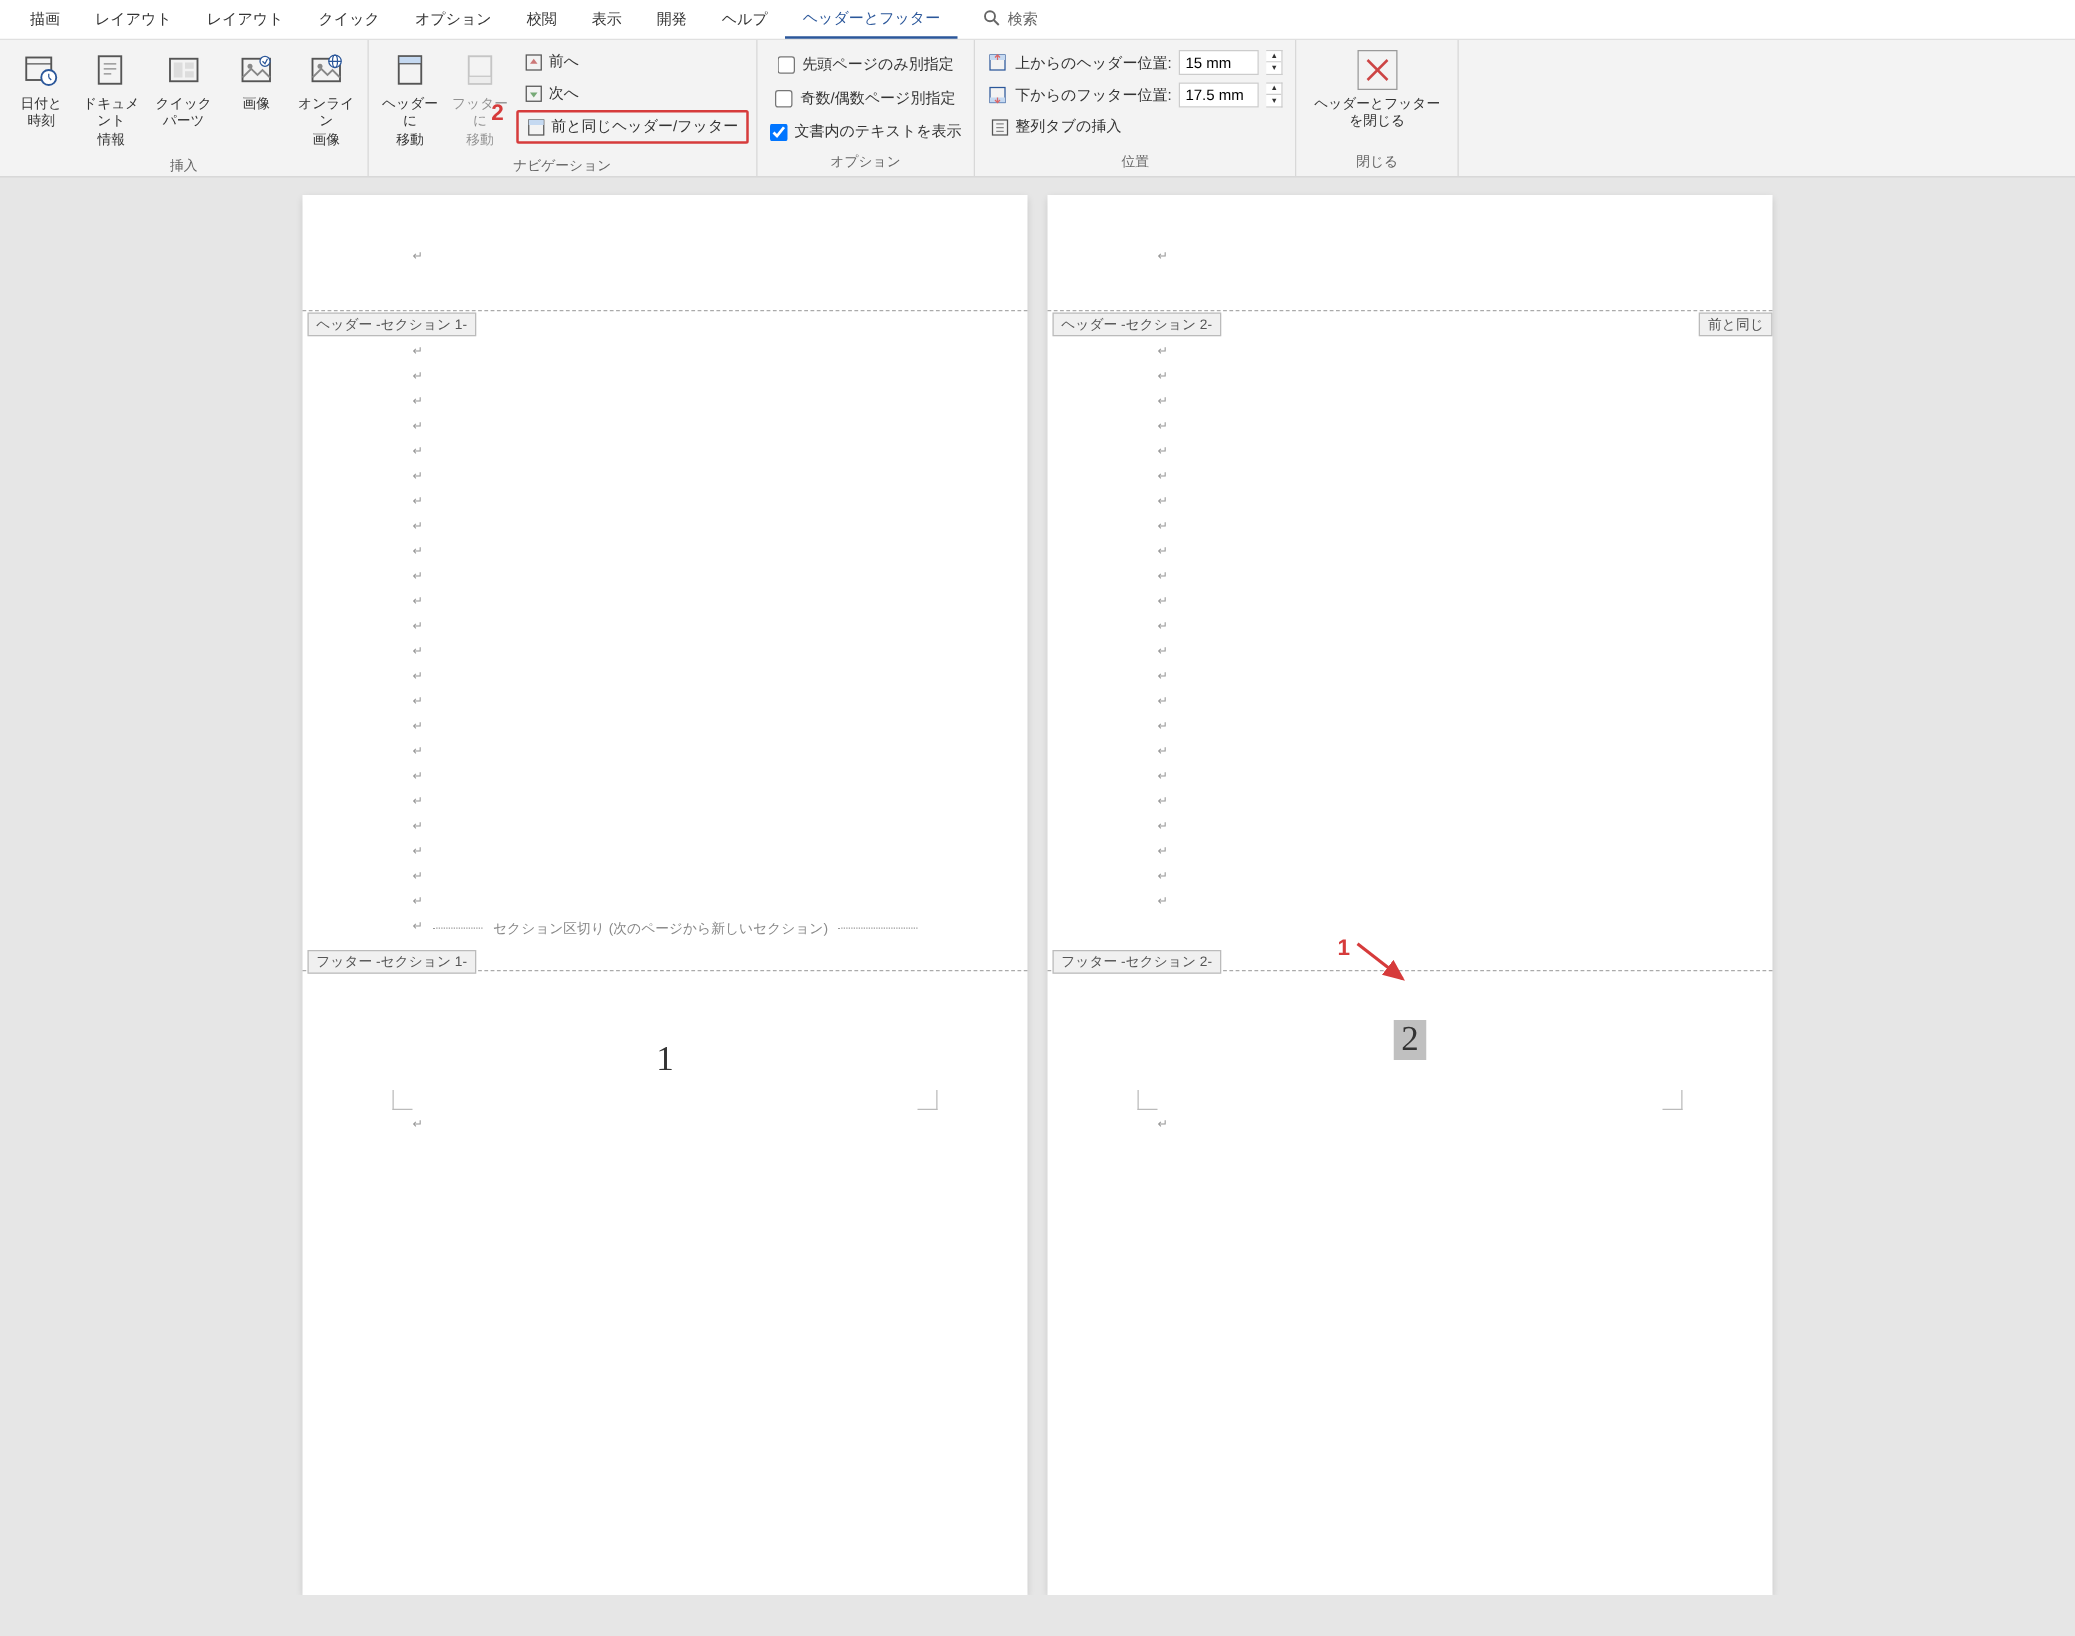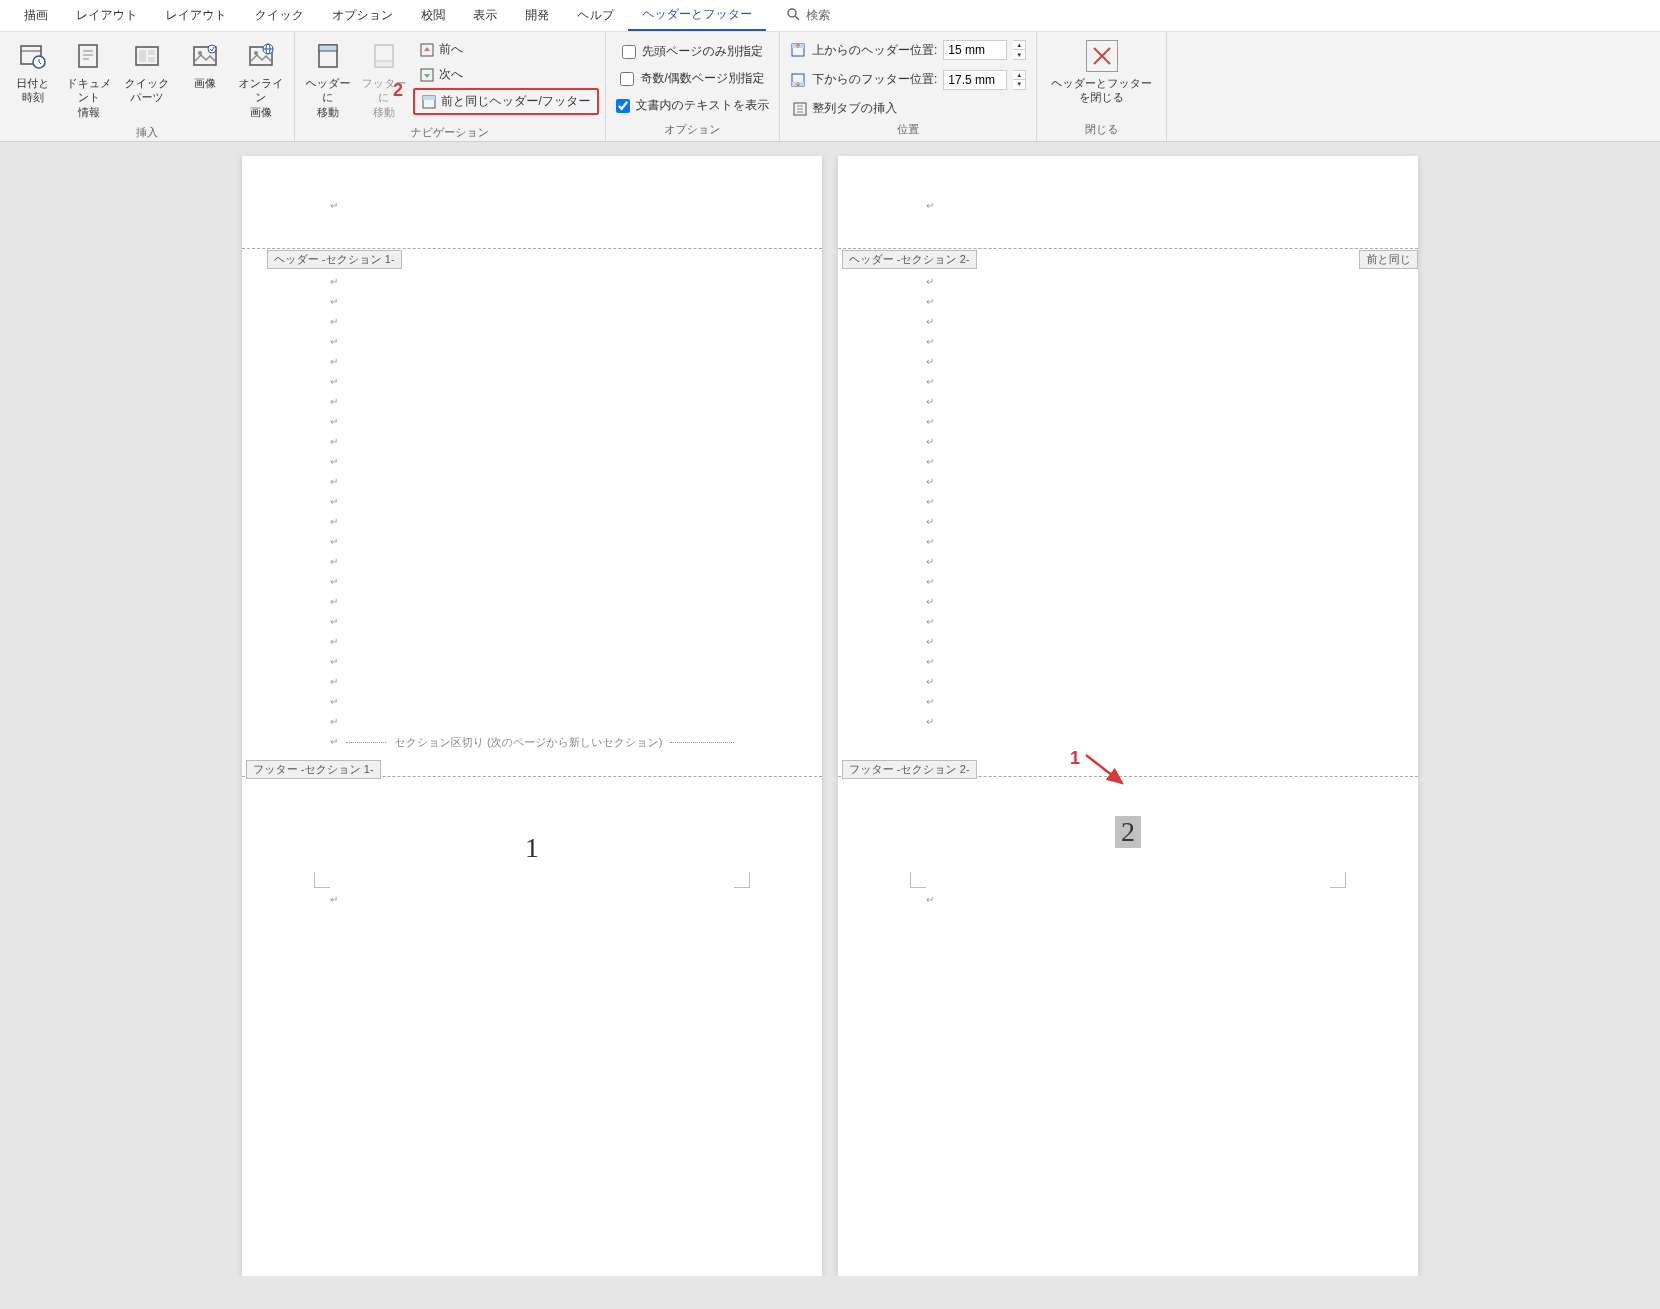--- a/index.html
+++ b/index.html
@@ -210,21 +210,21 @@
       </label>
       <label class="checkbox-row">
         <input type="checkbox" checked="" style="">
         <span>文書内のテキストを表示</span>
       </label>
     </div>
     <div class="group-label">オプション</div>
   </div>
 
   <div class="ribbon-group">
-    <div class="group-buttons" style="flex-direction:column; align-items:flex-start; padding-top:2px; gap:2px;justify-content:space-between;">
+    <div class="group-buttons" style="flex-direction:column; align-items:flex-start; padding-top:2px; gap:2px;">
       <div class="pos-row">
         <span class="sicon"><svg width="16" height="16" viewBox="0 0 16 16">
               <rect x="2" y="2" width="12" height="12" fill="none" stroke="#2b579a"></rect>
               <rect x="2" y="2" width="12" height="4" fill="#c5d9f1"></rect>
               <path d="M8 2 L8 6" stroke="#d66"></path>
               <path d="M6 4 L8 2 L10 4" fill="none" stroke="#d66"></path>
             </svg></span>
         <span>上からのヘッダー位置:</span>
         <input class="pos-input" value="15 mm" style="">
         <div class="spinner">
@@ -277,21 +277,21 @@
   </div>
 </div>
 
 <div class="workspace">
 
   <div class="page">
     <div class="header-area">
       <div class="para-mark" style="position:absolute; top:40px; left:88px;">↵</div>
     </div>
     <div class="dashed-line" style="top:92px;"></div>
-    <div class="tag" style="top:94px; left:4px;margin-left:21px;">ヘッダー -セクション 1-</div>
+    <div class="tag" style="top:94px; left:4px;">ヘッダー -セクション 1-</div>
 
     <div class="body-area" style="padding-top:24px;">
       <div id="body-lines-left">
           <div class="para-mark">↵</div>
           <div class="para-mark">↵</div>
           <div class="para-mark">↵</div>
           <div class="para-mark">↵</div>
           <div class="para-mark">↵</div>
           <div class="para-mark">↵</div>
           <div class="para-mark">↵</div>

